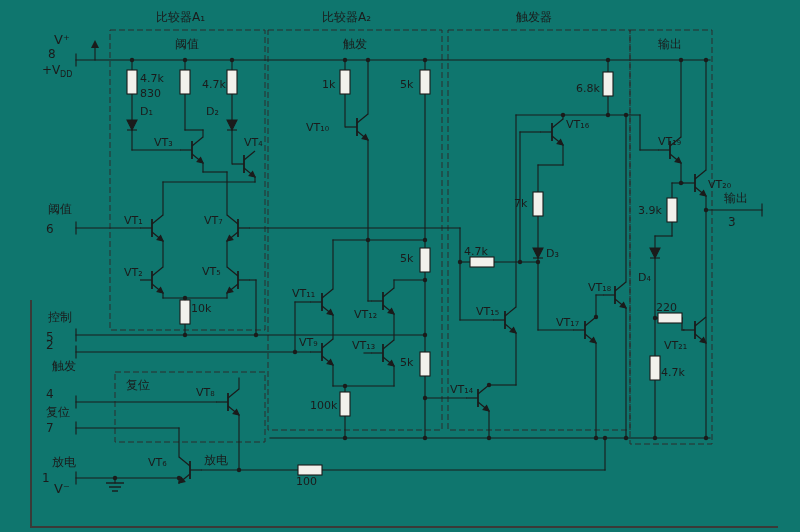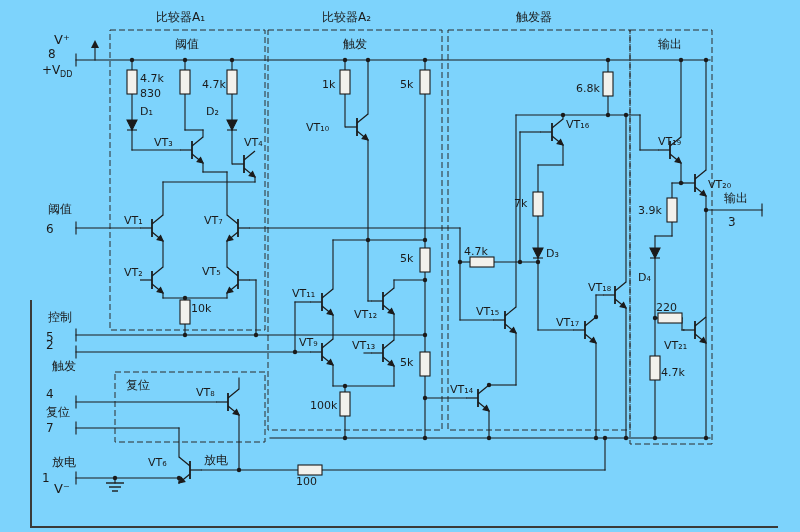--- a/index.html
+++ b/index.html
@@ -1,16 +1,16 @@
 <!DOCTYPE html>
 <html><head>
 <meta charset="utf-8">
 <style>
   html,body{margin:0;padding:0;background:#e9e8e3;}
-  .stage{position:relative;width:800px;height:532px;background:#7dd3fc;overflow:hidden;
+  .stage{position:relative;width:800px;height:532px;background:#0f766e;overflow:hidden;
          font-family:"DejaVu Sans","Liberation Sans",sans-serif;}
   svg{position:absolute;left:0;top:0;}
   text{fill:#1b1b1b;font-family:"DejaVu Sans","Liberation Sans",sans-serif;}
   .cn{font-size:12px;}
   .lbl{font-size:11px;}
   .pin{font-size:12px;}
   .big{font-size:13px;}
   .sub{font-size:8px;}
   .w{stroke:#1b1b1b;stroke-width:1.1;fill:none;stroke-linecap:square;}
   .edge{stroke:#3a3a38;stroke-width:2;}

